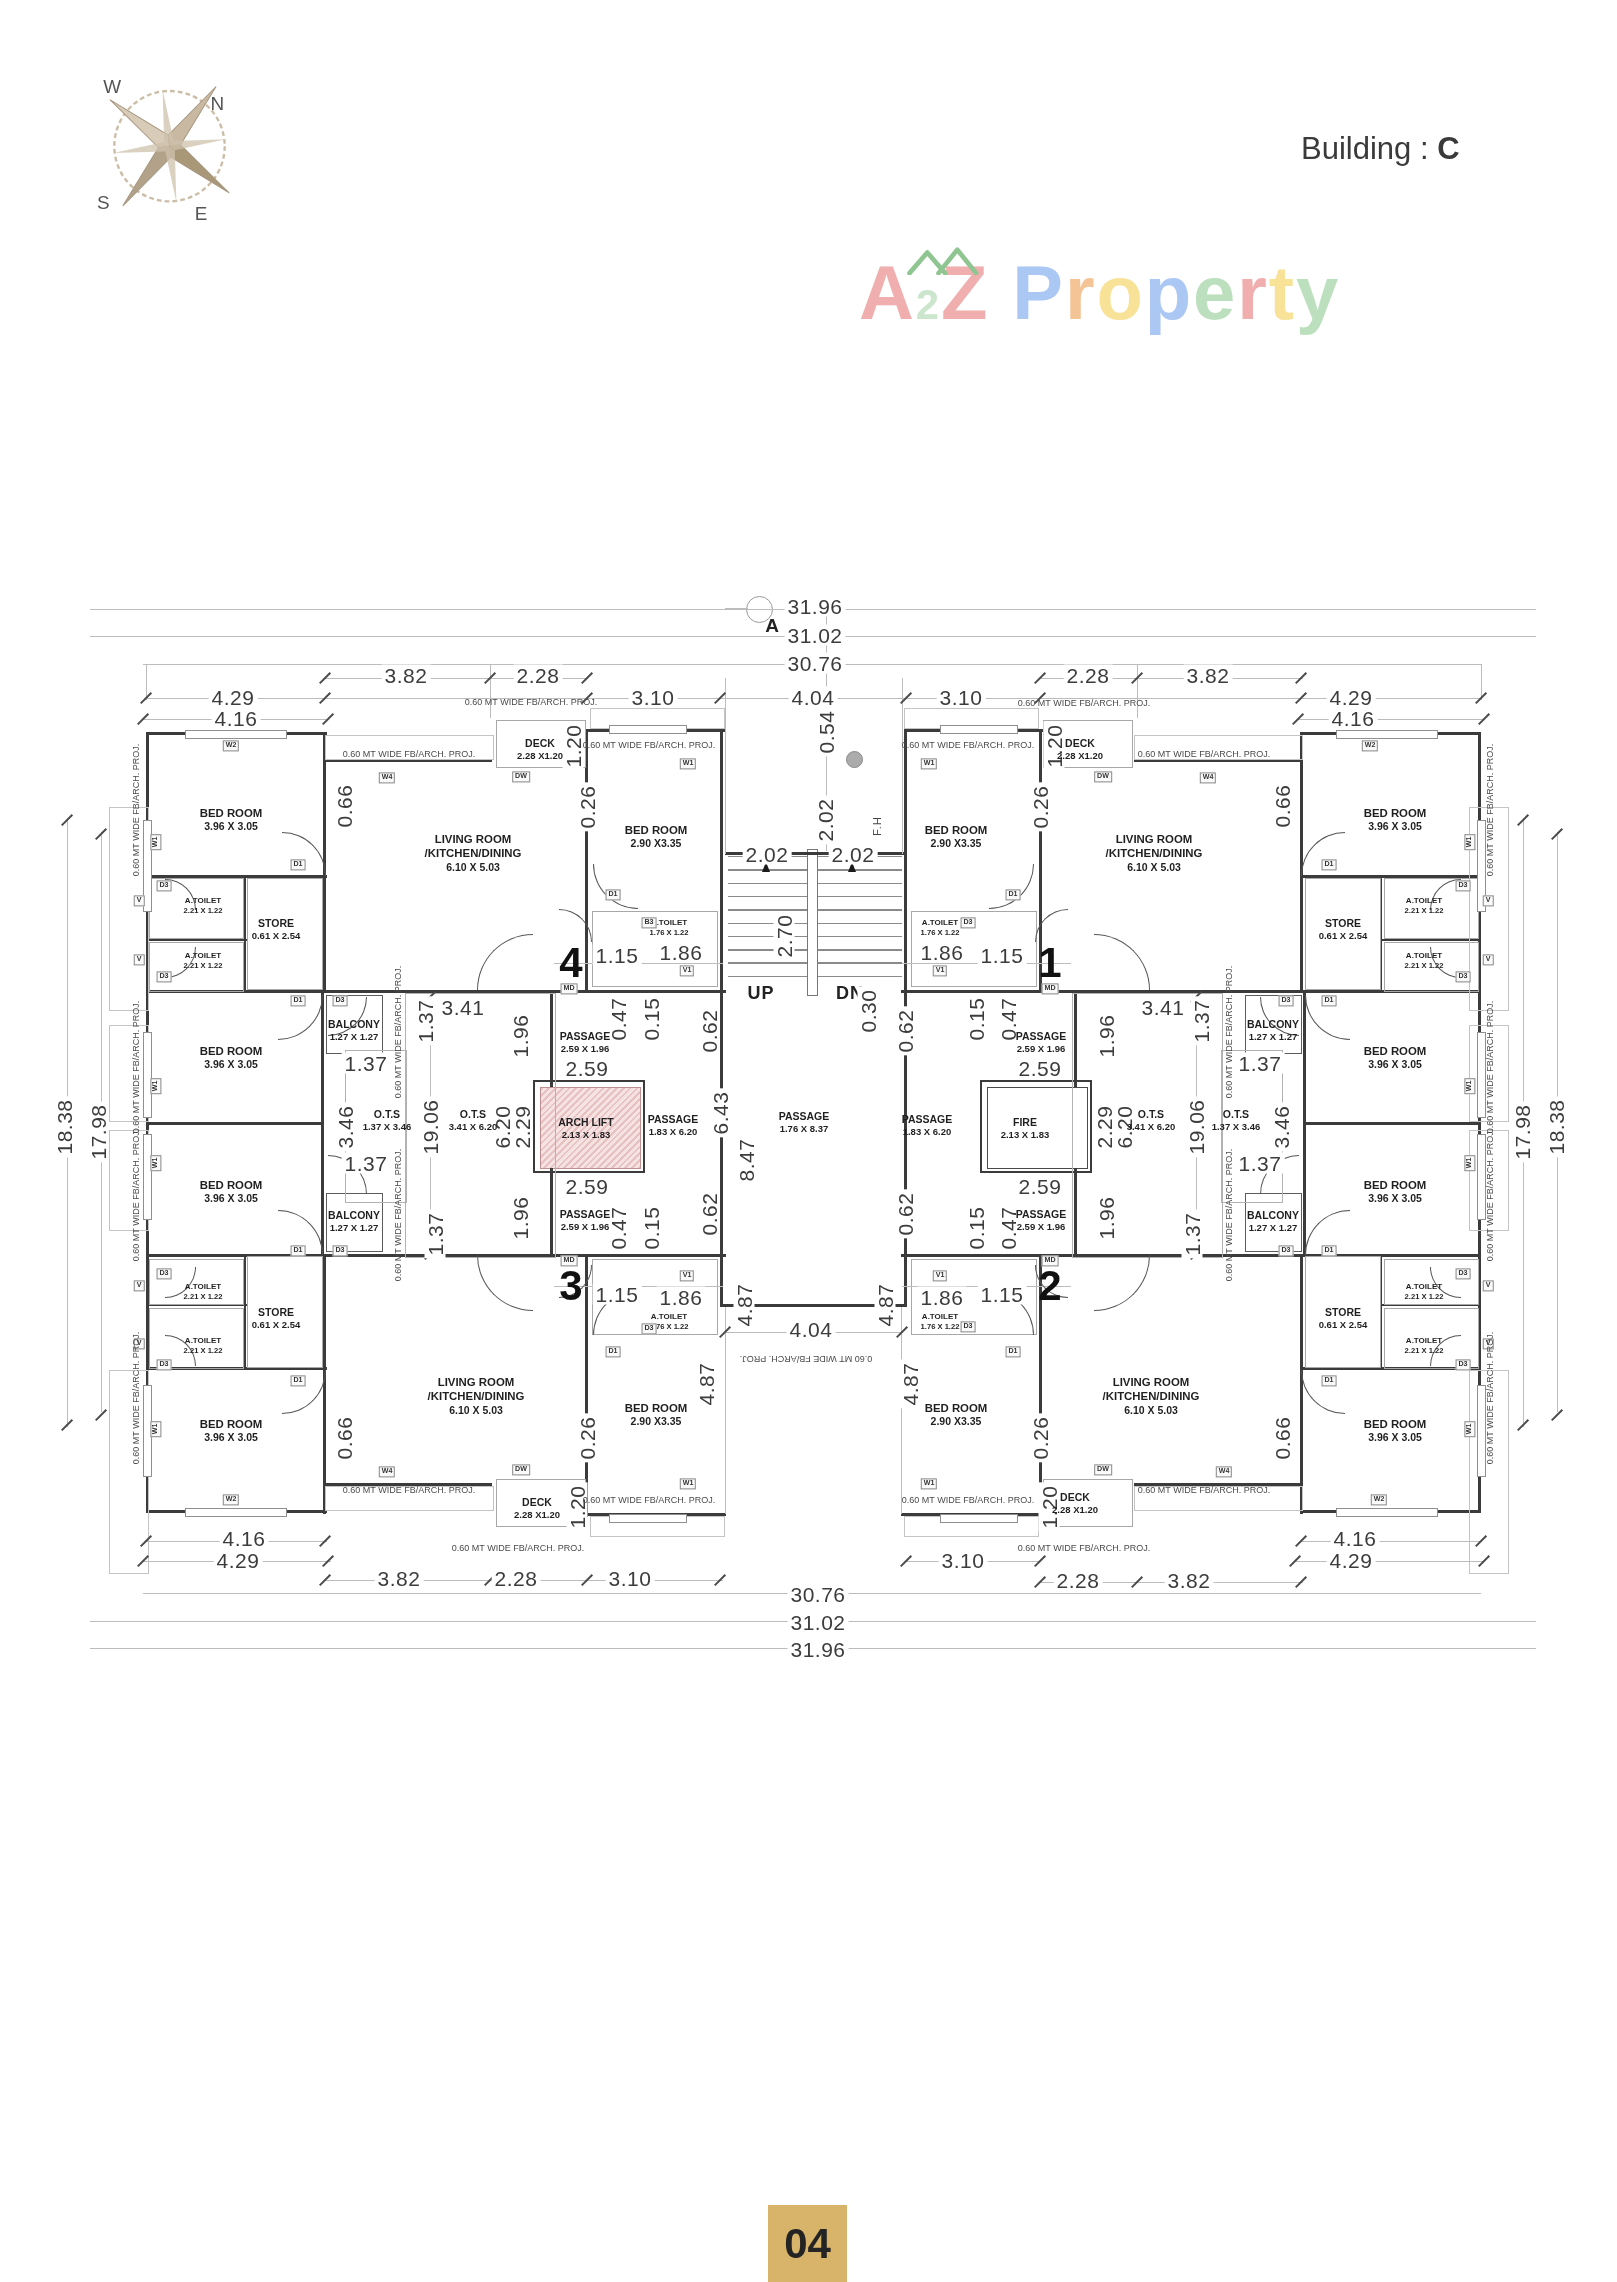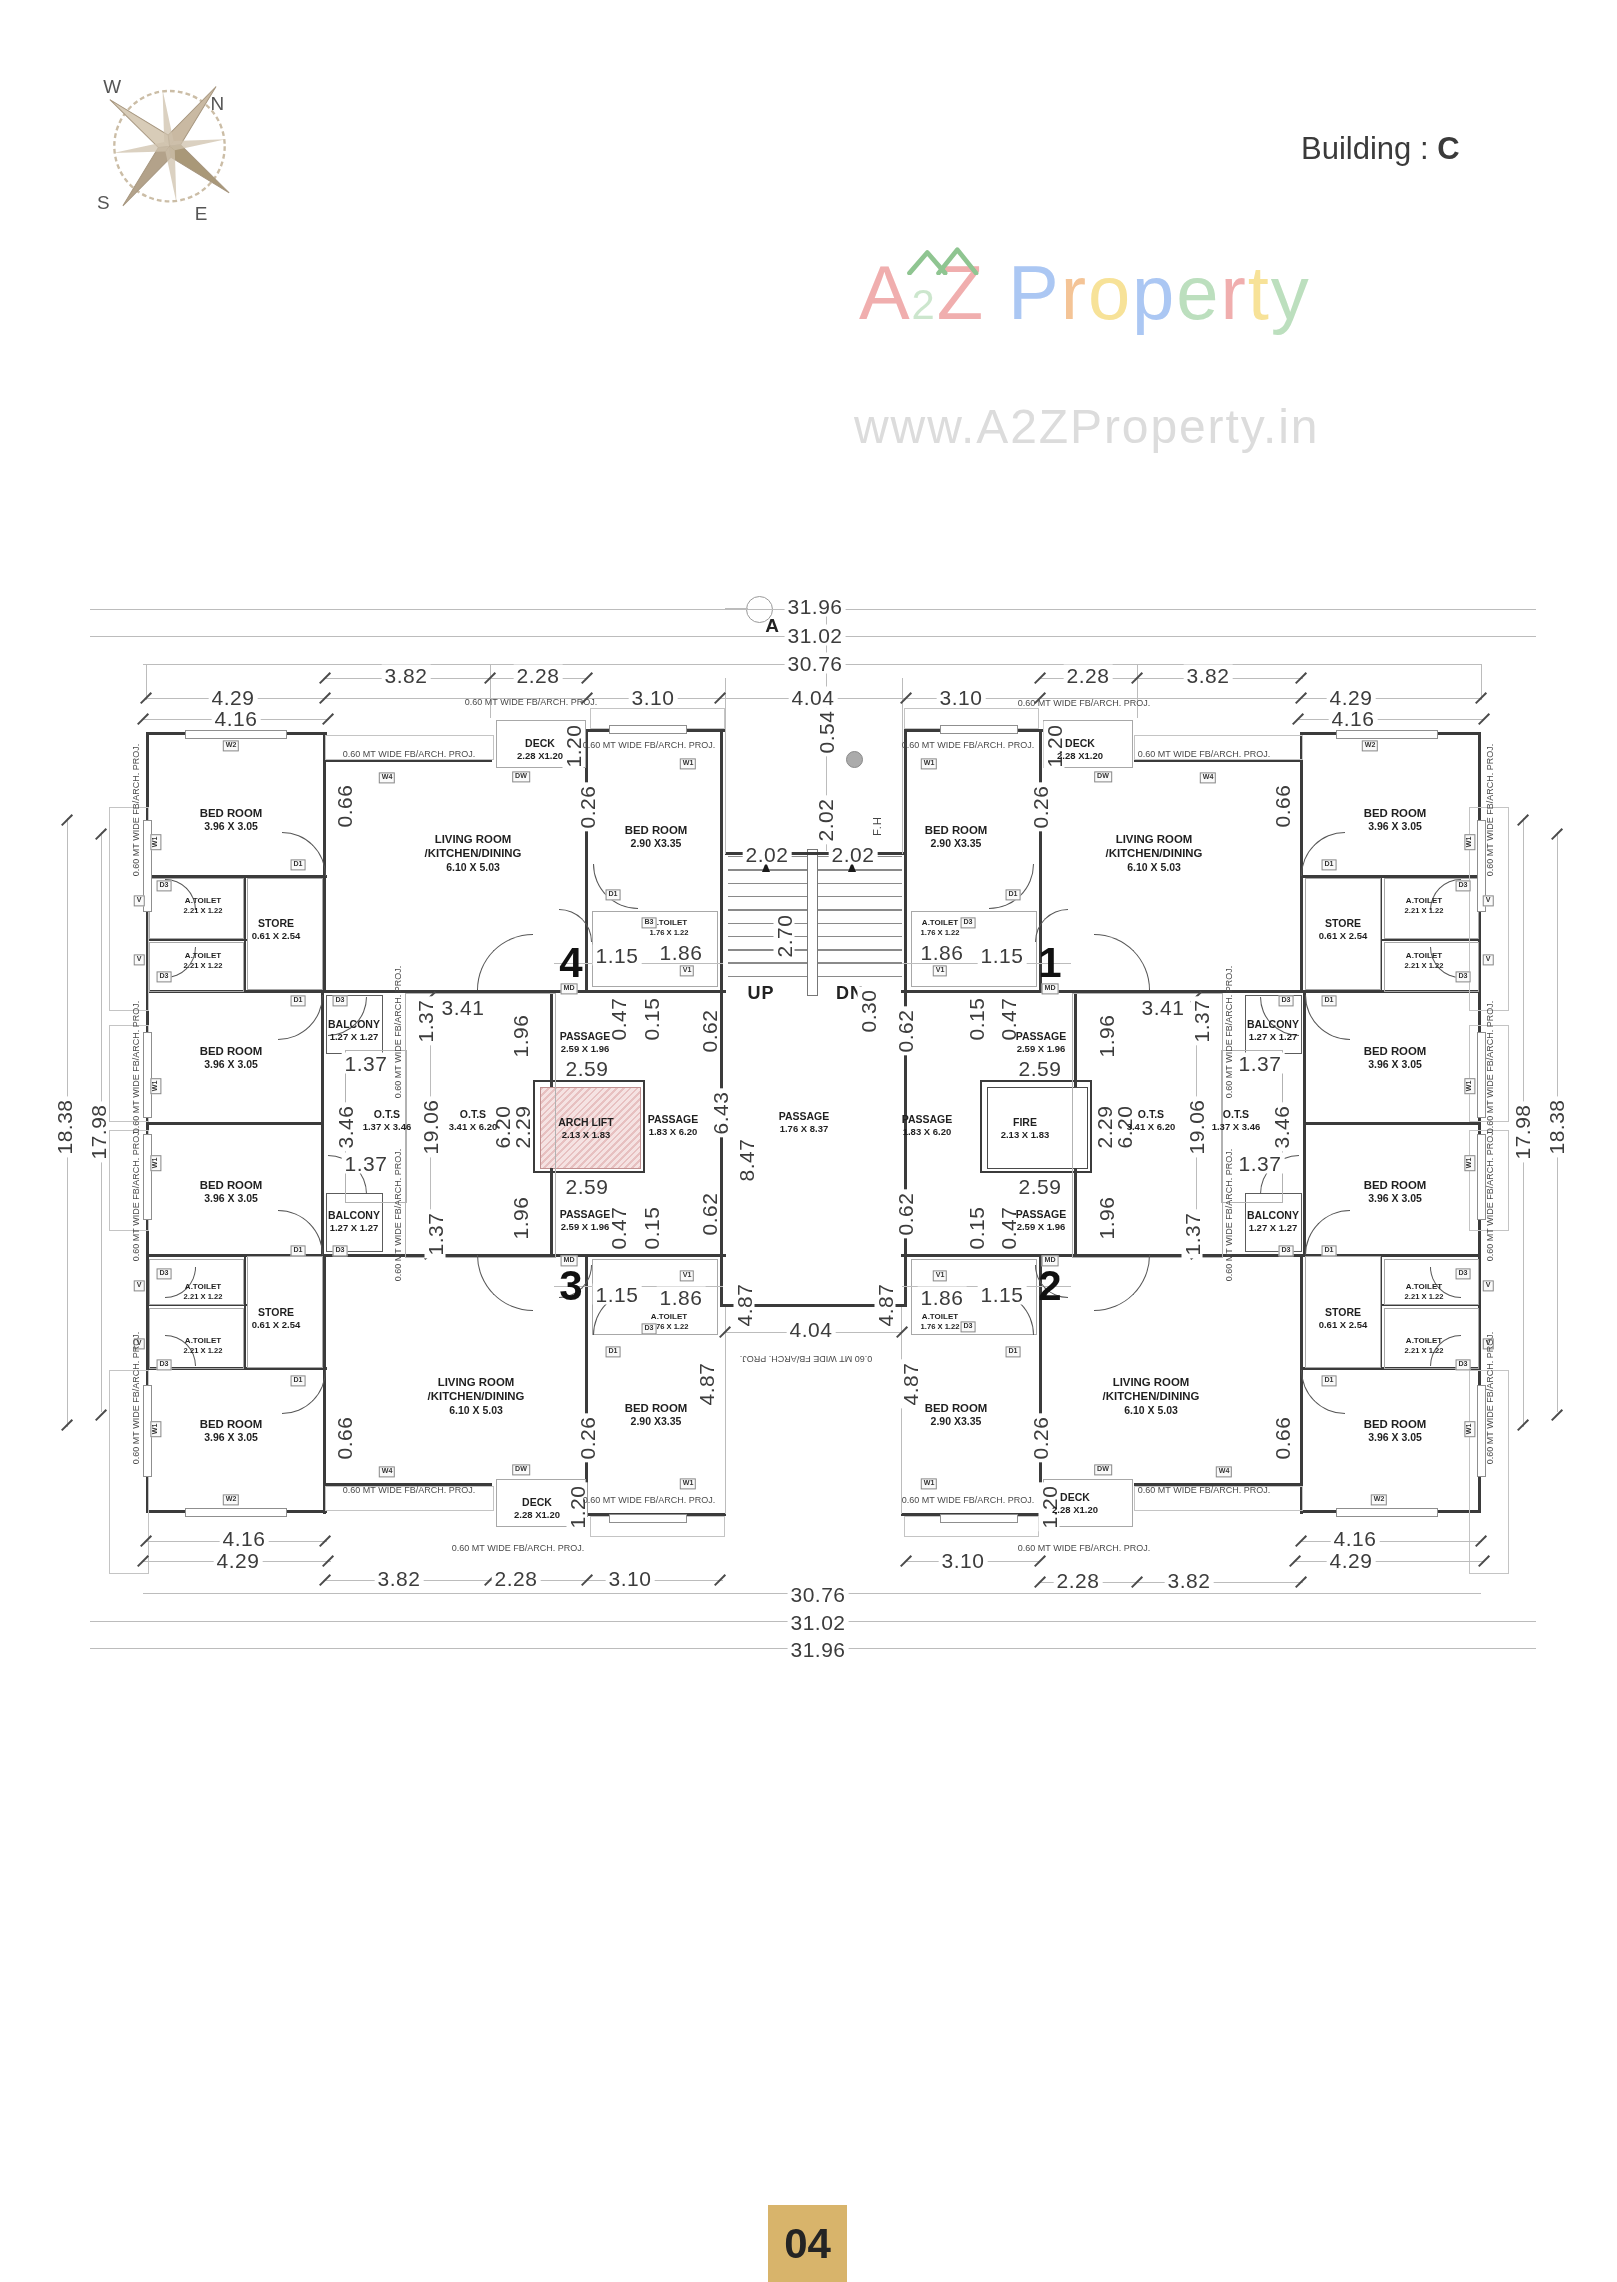--- a/index.html
+++ b/index.html
@@ -4,21 +4,21 @@
 <style>
   html,body{margin:0;padding:0;background:#fff}
   .page{position:relative;width:1618px;height:2283px;background:#ffffff;font-family:"Liberation Sans",sans-serif;overflow:hidden}
   
   .title{position:absolute;left:269px;top:93px;color:#d2a24c;font-size:60px;font-weight:700;letter-spacing:1px;white-space:nowrap}
   .title .light{font-weight:400}
   .title sup{font-size:32px;position:relative;top:-5.7px;font-weight:700}
   .bldg{position:absolute;left:1301px;top:131px;font-size:31px;color:#3a3a3a;white-space:nowrap}
   .bldg b{font-weight:700}
   
-  .wm-brand{position:absolute;left:859px;top:249px;font-size:76px;font-weight:400;white-space:nowrap;opacity:.9;letter-spacing:1.9px}
+  .wm-brand{position:absolute;left:859px;top:249px;font-size:76px;font-weight:700;white-space:nowrap;opacity:.9;letter-spacing:1.9px}
   .wm-brand .l2{font-size:55%}
   .wm-url{position:absolute;left:854px;top:399px;font-size:48px;color:#dcdcdc;letter-spacing:1.9px;white-space:nowrap}
   
   #plan{position:absolute;left:0;top:0;width:1618px;height:2283px}
   .wall{position:absolute;background:#3b3b3b}
   .line{position:absolute;background:#bcbcbc}
   .inbox{position:absolute;border:1px solid #a8a8a8}
   .strip{position:absolute;border:1px solid #c4c4c4}
   .bal{position:absolute;border:1.9px solid #5c5c5c}
   .ots{position:absolute;border:1px solid #b2b2b2}
@@ -77,21 +77,20 @@
   </svg>
 
 
   <div class="bldg"><span>Building :</span>&nbsp;<b>C</b></div>
 
   <div class="wm-brand"><span style="color: rgb(239, 166, 166);">A</span><span class="l2" style="color: rgb(199, 228, 200);">2</span><span style="color: rgb(239, 166, 166);">Z</span><span style="color: rgb(255, 255, 255);">&nbsp;</span><span style="color: rgb(163, 193, 242);">P</span><span style="color: rgb(243, 190, 139);">r</span><span style="color: rgb(247, 223, 141);">o</span><span style="color: rgb(163, 193, 242);">p</span><span style="color: rgb(181, 220, 183);">e</span><span style="color: rgb(239, 166, 166);">r</span><span style="color: rgb(247, 223, 141);">t</span><span style="color: rgb(181, 220, 183);">y</span></div>
   <svg class="roof" width="82" height="30" viewBox="0 0 86 32">
     <path d="M3 30 L22 8 L41 30" stroke="#8fc591" fill="none" stroke-width="5" stroke-linecap="round" stroke-linejoin="round"></path>
     <path d="M34 30 L54 5 L74 30" stroke="#8fc591" fill="none" stroke-width="5" stroke-linecap="round" stroke-linejoin="round"></path>
   </svg>
-  <div class="wm-url">www.A2ZProperty.in</div>
 
   <div id="plan">
     <div class="stairs"></div>
     <div class="rail"></div>
     <div class="sarrow" style="left:762px;top:862px"></div>
     <div class="sarrow" style="left:848px;top:862px"></div>
     <div class="gcirc"></div>
     <div class="shaft" style="left:533px;top:1080px;width:108px;height:89px"></div>
     <div class="firelift-in"></div>
     <div class="shaft" style="left:980px;top:1080px;width:108px;height:89px"></div>

